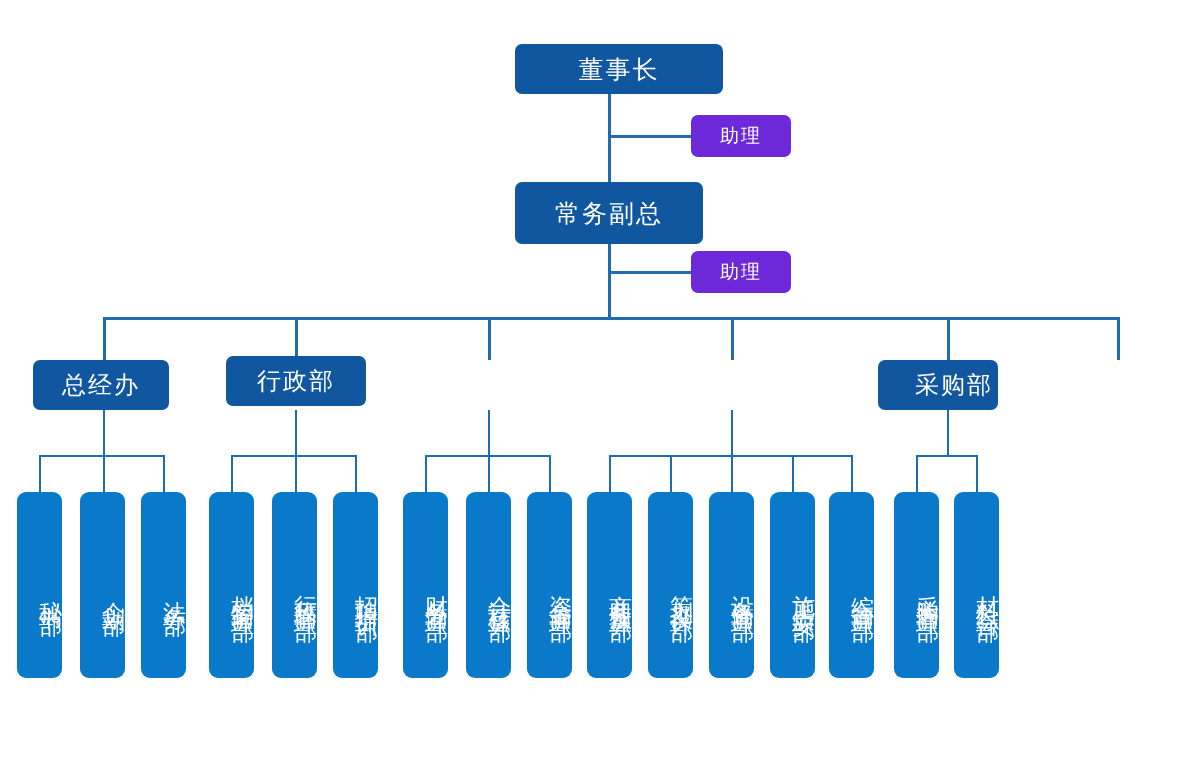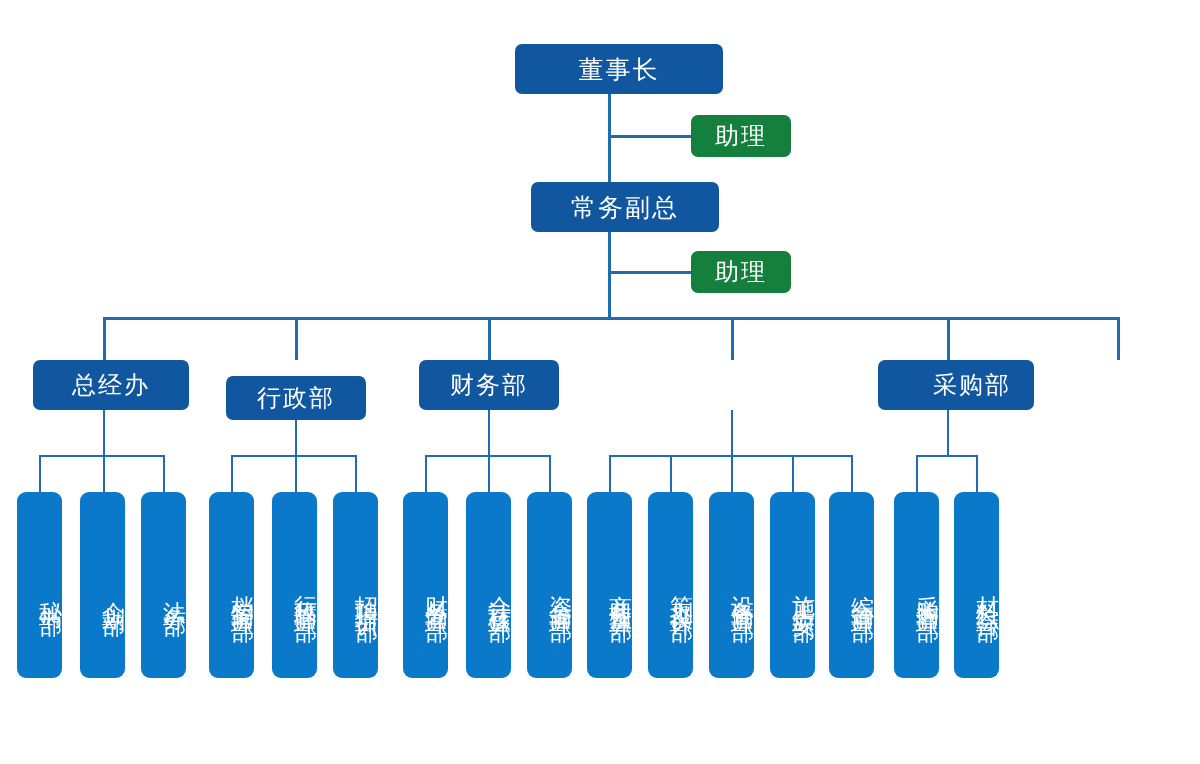--- a/index.html
+++ b/index.html
@@ -39,22 +39,22 @@
     border-radius: 7px;
     letter-spacing: 2px;
     white-space: nowrap;
     user-select: none;
   }
   .node-exec {
     background: #10579f;
     font-size: 25px;
   }
   .node-assist {
-    background: #15803d;
-    font-size: 24px;
+    background: #6d28d9;
+    font-size: 19px;
   }
   .node-dept {
     background: #10579f;
     font-size: 24px;
   }
   .node-leaf {
     background: #0b79c9;
     font-size: 23px;
     border-radius: 9px;
     writing-mode: vertical-rl;
@@ -120,38 +120,35 @@
   <div class="line line-thin-v" style="left:976px; top:455px; height:38px;"></div>
 
   <div class="node node-exec" style="left:515px; top:44px; width:208px; height:50px;">
     <span>董事长</span>
   </div>
 
   <div class="node node-assist" style="left:691px; top:115px; width:100px; height:42px;">
     <span>助理</span>
   </div>
 
-  <div class="node node-exec" style="left:531px; top:182px; width:188px; height:50px;">
+  <div class="node node-exec" style="left:515px; top:182px; width:188px; height:62px;">
     <span>常务副总</span>
   </div>
 
   <div class="node node-assist" style="left:691px; top:251px; width:100px; height:42px;">
     <span>助理</span>
   </div>
 
-  <div class="node node-dept" style="left:33px; top:360px; width:156px; height:50px;">
+  <div class="node node-dept" style="left:33px; top:360px; width:136px; height:50px;">
     <span>总经办</span>
   </div>
-  <div class="node node-dept" style="left:226px; top:376px; width:140px; height:44px;">
+  <div class="node node-dept" style="left:226px; top:356px; width:140px; height:50px;">
     <span>行政部</span>
   </div>
-  <div class="node node-dept" style="left:419px; top:360px; width:140px; height:50px;">
-    <span>财务部</span>
-  </div>
-  <div class="node node-dept" style="left:878px; top:360px; width:156px; height:50px;padding-left:32px;">
+  <div class="node node-dept" style="left:878px; top:360px; width:120px; height:50px;padding-left:32px;">
     <span>采购部</span>
   </div>
 
   <div class="node node-leaf" style="left:17px; top:492px; width:45px; height:186px;">
     <span>秘书部</span>
   </div>
   <div class="node node-leaf" style="left:80px; top:492px; width:45px; height:186px;">
     <span>企划部</span>
   </div>
   <div class="node node-leaf" style="left:141px; top:492px; width:45px; height:186px;">

